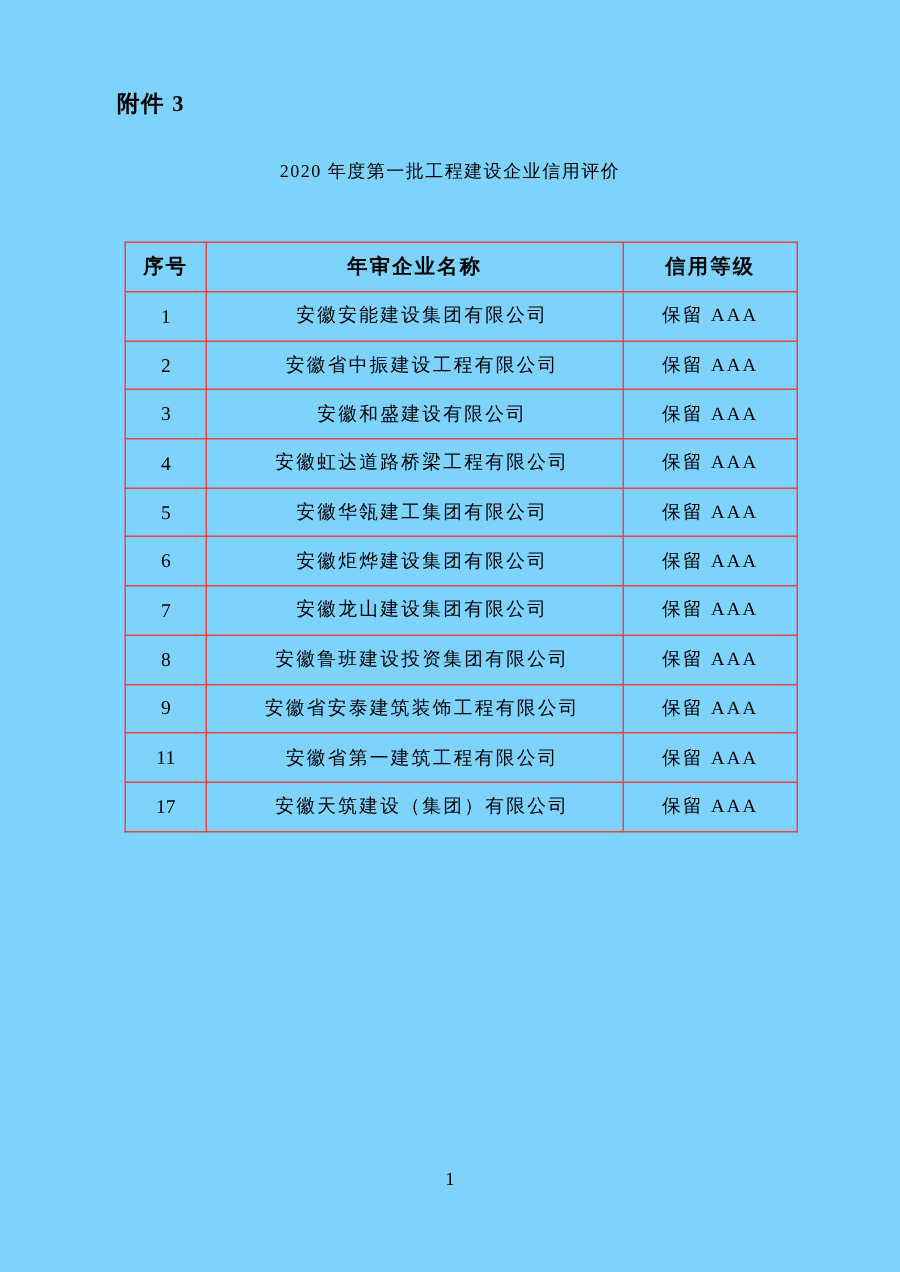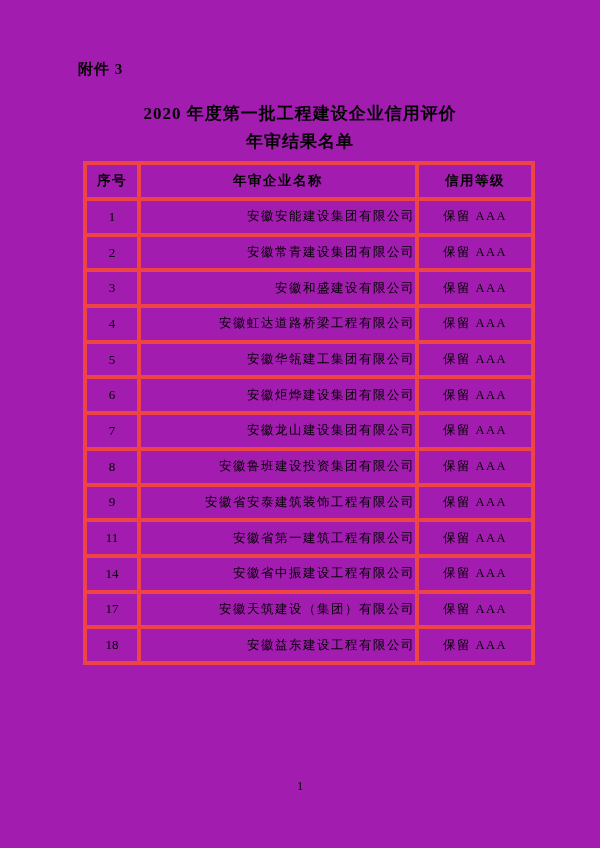--- a/index.html
+++ b/index.html
@@ -4,54 +4,54 @@
 <style>
   html, body {
     margin: 0;
     padding: 0;
     background: #ffffff;
   }
   .page {
     position: relative;
     width: 600px;
     height: 848px;
-    background: #a21caf;
+    background: #7dd3fc;
     color: #000000;
     font-family: "Liberation Serif", "DejaVu Serif", serif;
     overflow: hidden;
   }
   .attachment-label {
     position: absolute;
     left: 78px;
     top: 60px;
     font-size: 15px;
     font-weight: bold;
     letter-spacing: 1px;
   }
   .doc-title {
     position: absolute;
     left: 0;
     right: 0;
     top: 100px;
     text-align: center;
-    font-size: 17px;
-    font-weight: bold;
+    font-size: 12px;
+    font-weight: normal;
     line-height: 28px;
     letter-spacing: 1px;
   }
   .review-table {
     position: absolute;
     left: 83px;
     top: 161px;
     border-collapse: collapse;
     table-layout: fixed;
   }
   .review-table th,
   .review-table td {
-    border: 4px solid #ef4444;
+    border: 1px solid #ef4444;
     padding: 0;
     overflow: hidden;
     white-space: nowrap;
   }
   .review-table th {
     height: 32px;
     font-family: "Liberation Sans", "DejaVu Sans", sans-serif;
     font-weight: bold;
     font-size: 13.5px;
     letter-spacing: 1.5px;
@@ -61,41 +61,40 @@
   .review-table td {
     height: 31.7px;
     font-size: 12.5px;
     letter-spacing: 1.5px;
     vertical-align: middle;
   }
   .col-no     { width: 54px; }
   .col-name   { width: 278px; }
   .col-rating { width: 116px; }
   td.cell-no     { text-align: center; letter-spacing: 0; font-size: 13px; }
-  td.cell-name   { text-align: right; padding-left: 10px; margin-top: 28px; }
+  td.cell-name   { text-align: center; padding-left: 10px; margin-top: 28px; }
   td.cell-rating { text-align: center; }
   .page-number {
     position: absolute;
     left: 0;
     right: 0;
     top: 779px;
     text-align: center;
     font-size: 12.5px;
   }
 </style>
 </head>
 <body>
 
 <div class="page">
 
   <div class="attachment-label">附件 3</div>
 
   <div class="doc-title">
     <div>2020 年度第一批工程建设企业信用评价</div>
-    <div>年审结果名单</div>
   </div>
 
   <table class="review-table">
     <colgroup>
       <col class="col-no">
       <col class="col-name">
       <col class="col-rating">
     </colgroup>
     <thead>
       <tr>
@@ -106,21 +105,21 @@
     </thead>
     <tbody>
     <tr>
       <td class="cell-no">1</td>
       <td class="cell-name">安徽安能建设集团有限公司</td>
       <td class="cell-rating">保留 AAA</td>
     </tr>
 
     <tr>
       <td class="cell-no">2</td>
-      <td class="cell-name">安徽常青建设集团有限公司</td>
+      <td class="cell-name">安徽省中振建设工程有限公司</td>
       <td class="cell-rating">保留 AAA</td>
     </tr>
 
     <tr>
       <td class="cell-no">3</td>
       <td class="cell-name">安徽和盛建设有限公司</td>
       <td class="cell-rating">保留 AAA</td>
     </tr>
 
     <tr>
@@ -161,37 +160,27 @@
 
 
     <tr>
       <td class="cell-no">11</td>
       <td class="cell-name">安徽省第一建筑工程有限公司</td>
       <td class="cell-rating">保留 AAA</td>
     </tr>
 
 
 
-    <tr>
-      <td class="cell-no">14</td>
-      <td class="cell-name">安徽省中振建设工程有限公司</td>
-      <td class="cell-rating">保留 AAA</td>
-    </tr>
 
 
 
     <tr>
       <td class="cell-no">17</td>
       <td class="cell-name">安徽天筑建设（集团）有限公司</td>
       <td class="cell-rating">保留 AAA</td>
     </tr>
 
-    <tr>
-      <td class="cell-no">18</td>
-      <td class="cell-name">安徽益东建设工程有限公司</td>
-      <td class="cell-rating">保留 AAA</td>
-    </tr>
   </tbody>
   </table>
 
   <div class="page-number">1</div>
 
 </div>
 
 </body></html>

